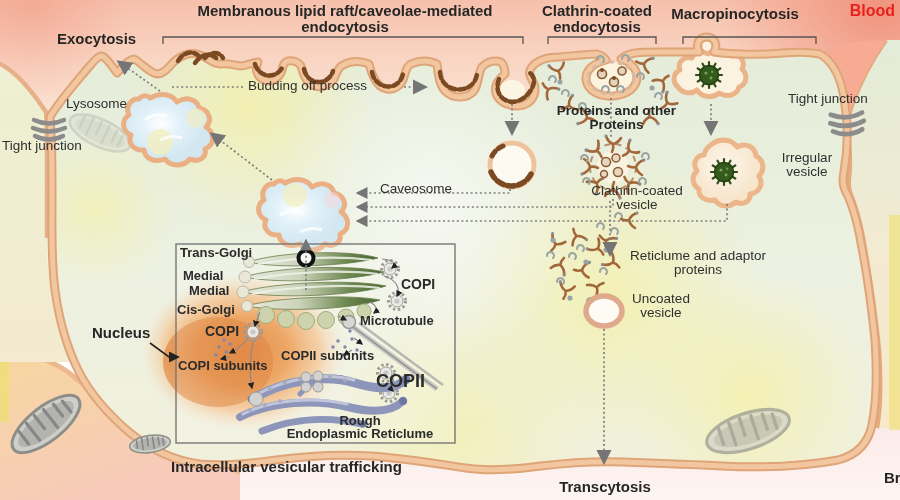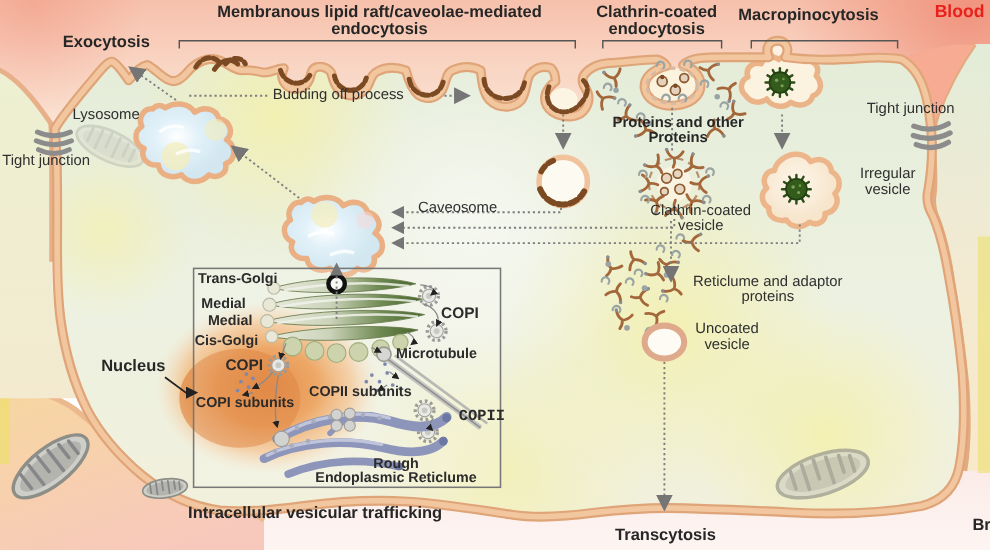--- a/index.html
+++ b/index.html
@@ -484,17 +484,17 @@
 
 <div class="lbl inset" style="left:180px;top:246px;">Trans-Golgi</div>
 <div class="lbl inset" style="left:183px;top:269px;">Medial</div>
 <div class="lbl inset" style="left:189px;top:284px;">Medial</div>
 <div class="lbl inset" style="left:177px;top:303px;">Cis-Golgi</div>
 <div class="lbl inset" style="left:401px;top:277px;font-size:14px;">COPI</div>
 <div class="lbl inset" style="left:360px;top:314px;">Microtubule</div>
 <div class="lbl inset" style="left:205px;top:324px;font-size:14px;">COPI</div>
 <div class="lbl inset" style="left:281px;top:349px;">COPII subunits</div>
 <div class="lbl inset" style="left:178px;top:359px;">COPI subunits</div>
-<div class="lbl inset" style="left:417px;top:372px;font-size:14px;font-family:Liberation Mono, monospace;">COPII</div>
+<div class="lbl inset" style="left:376px;top:372px;font-size:18px;">COPII</div>
 <div class="lbl inset c" style="left:295px;top:414px;width:130px;">Rough</div>
 <div class="lbl inset c" style="left:252px;top:427px;width:216px;">Endoplasmic Reticlume</div>
 <div class="lbl b s15" style="left:171px;top:443px;margin-top:16px;">Intracellular vesicular trafficking</div>
 </div>
 
 </body></html>

